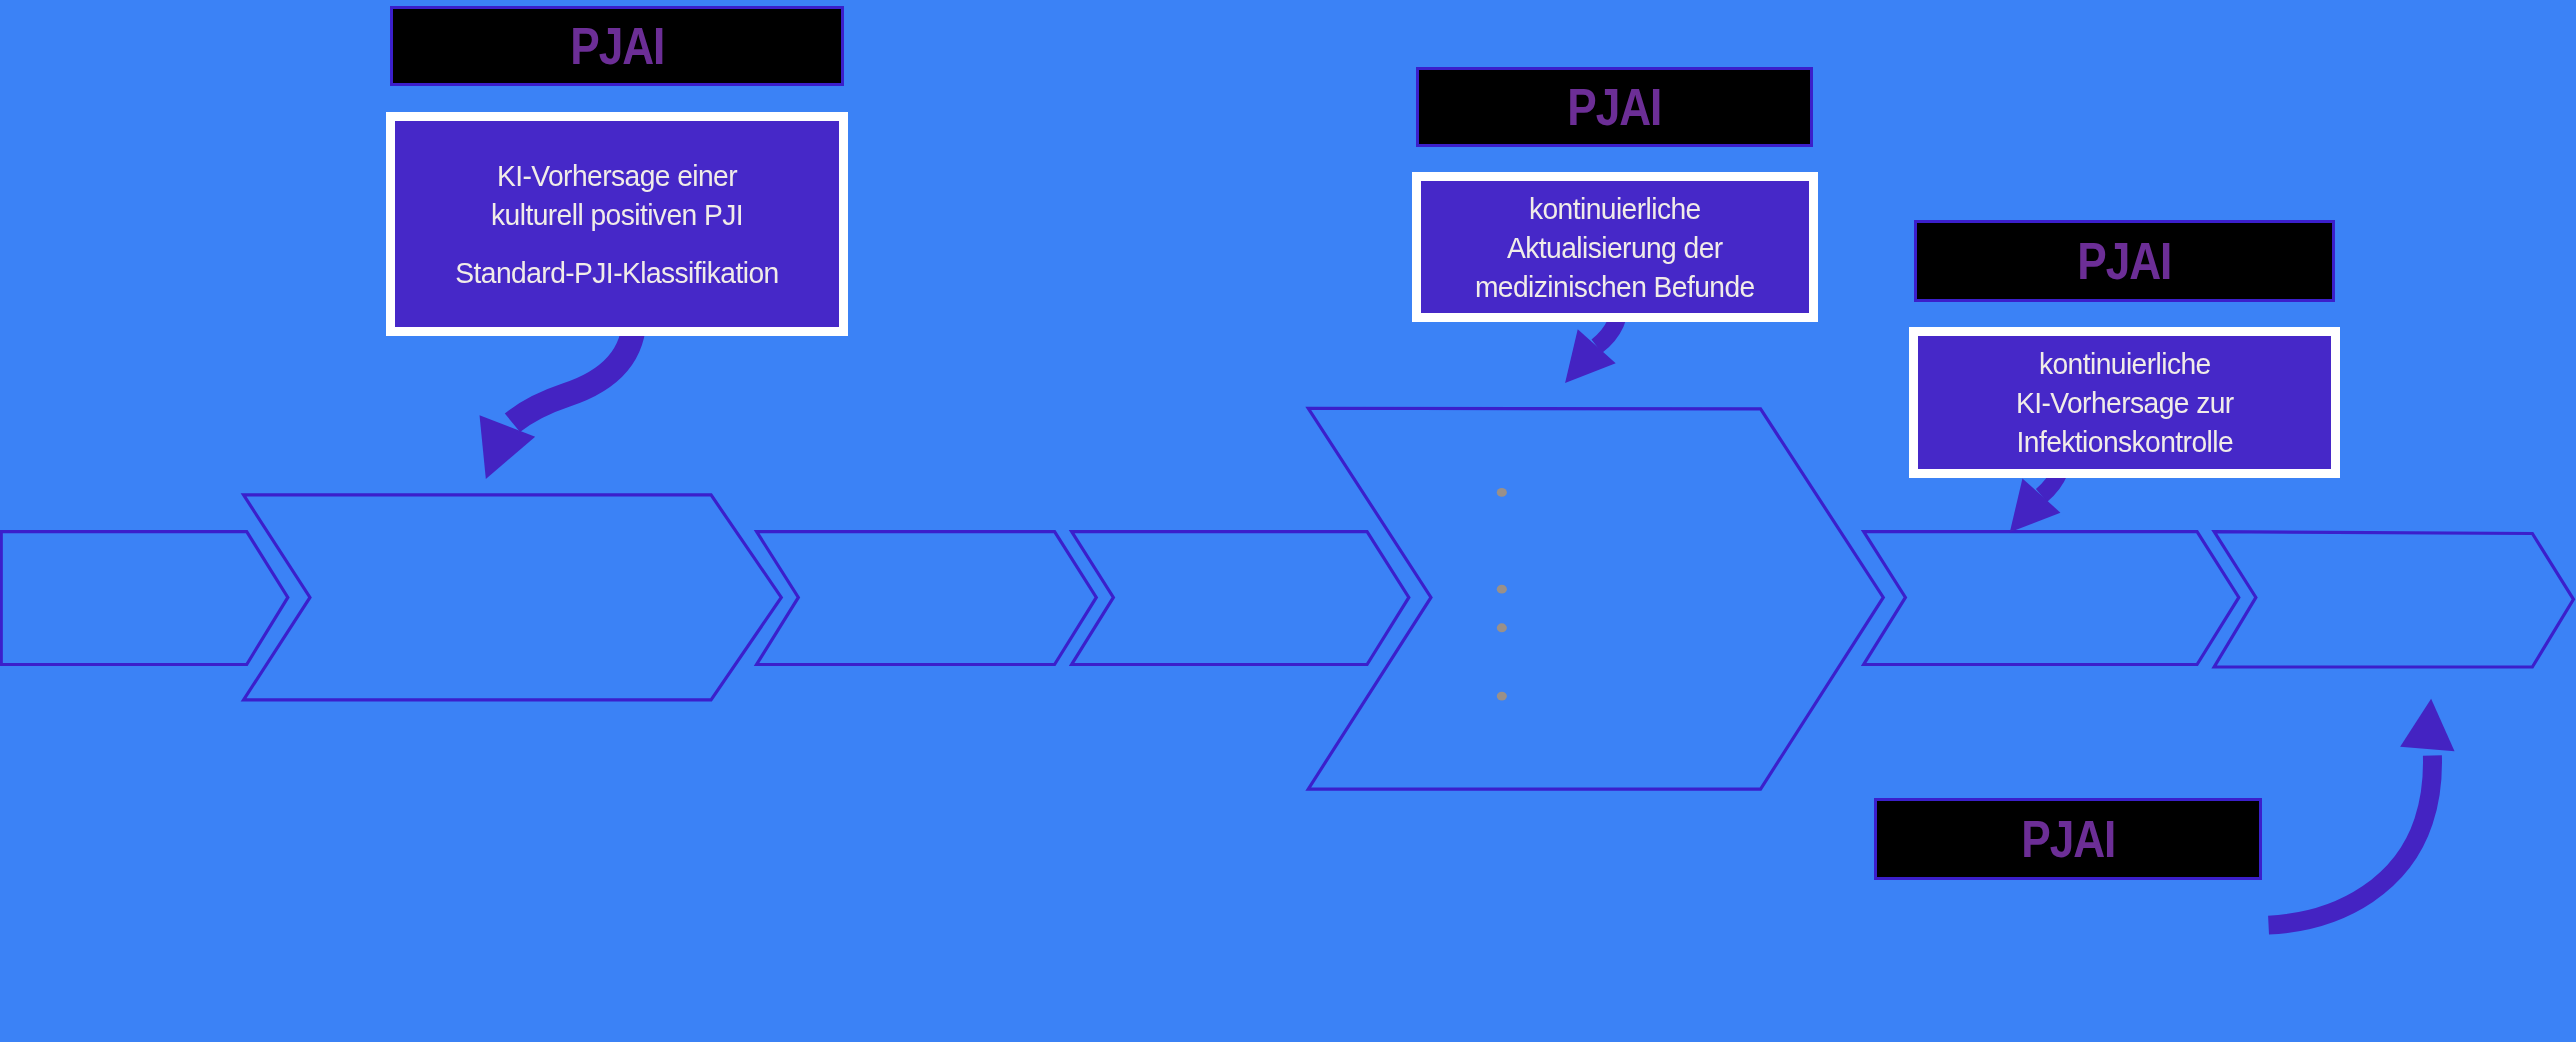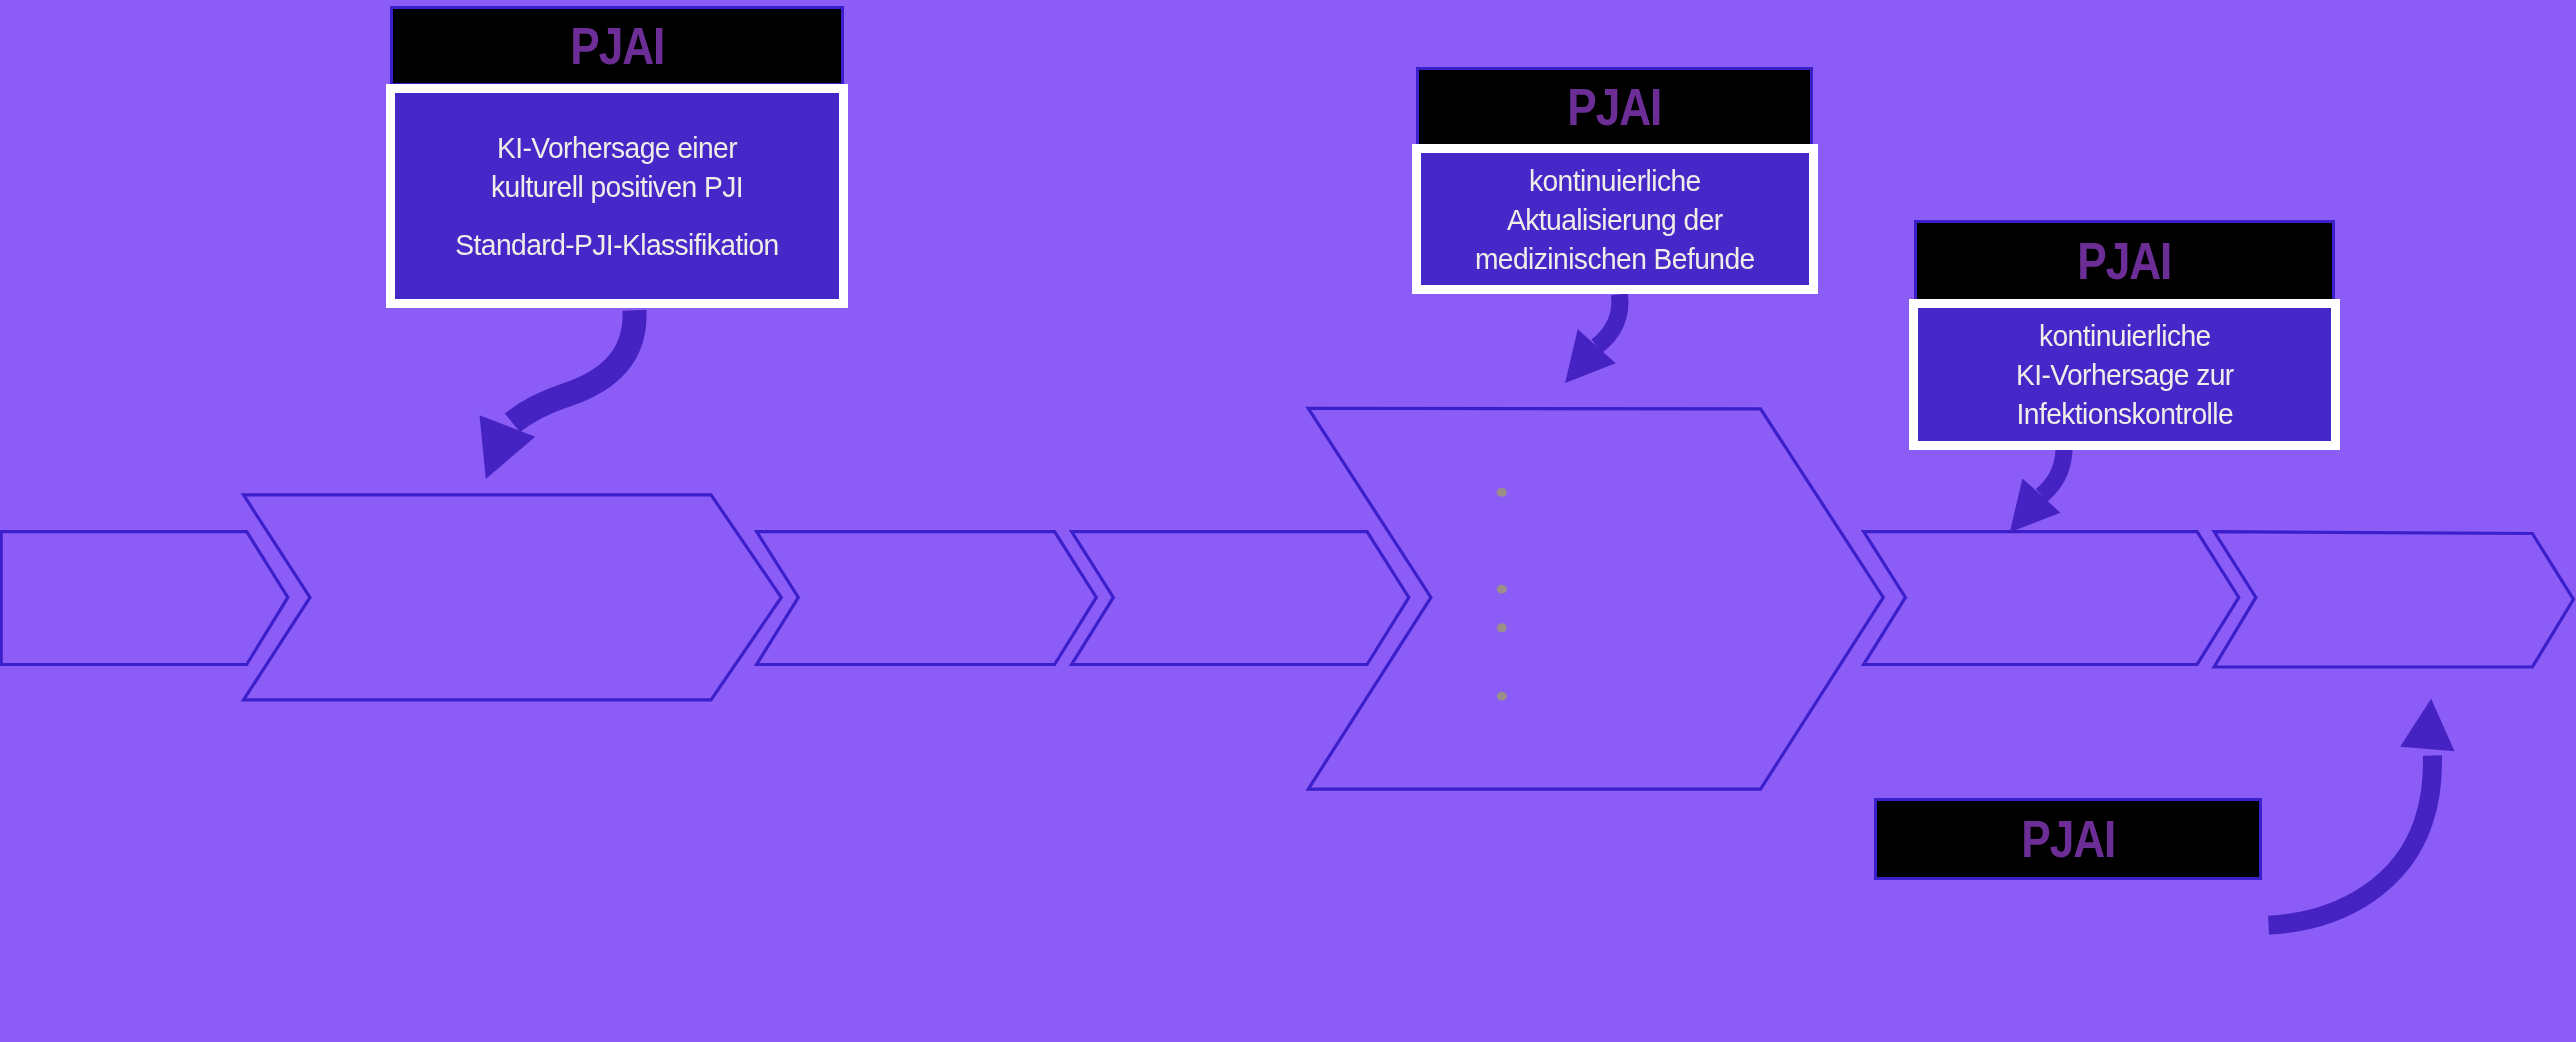--- a/index.html
+++ b/index.html
@@ -7,21 +7,21 @@
     padding: 0;
     width: 2576px;
     height: 1043px;
     background: #000000;
     font-family: "Liberation Sans", sans-serif;
   }
   #stage {
     position: relative;
     width: 2576px;
     height: 1043px;
-    background: #8b5cf6;
+    background: #3b82f6;
     overflow: hidden;
   }
   #flow-svg {
     position: absolute;
     left: 0;
     top: 0;
   }
   .callout-header {
     position: absolute;
     box-sizing: border-box;
@@ -45,20 +45,21 @@
     position: absolute;
     box-sizing: border-box;
     background: #4628C8;
     border: 9.5px solid #FFFFFF;
     display: flex;
     flex-direction: column;
     align-items: center;
     justify-content: center;
     z-index: 3;
     text-align: center;
+    margin-top: 28px;
   }
   .paragraph {
     transform: scaleX(0.94);
     transform-origin: center;
   }
   .paragraph + .paragraph {
     margin-top: 19px;
   }
   .body-line {
     display: block;

